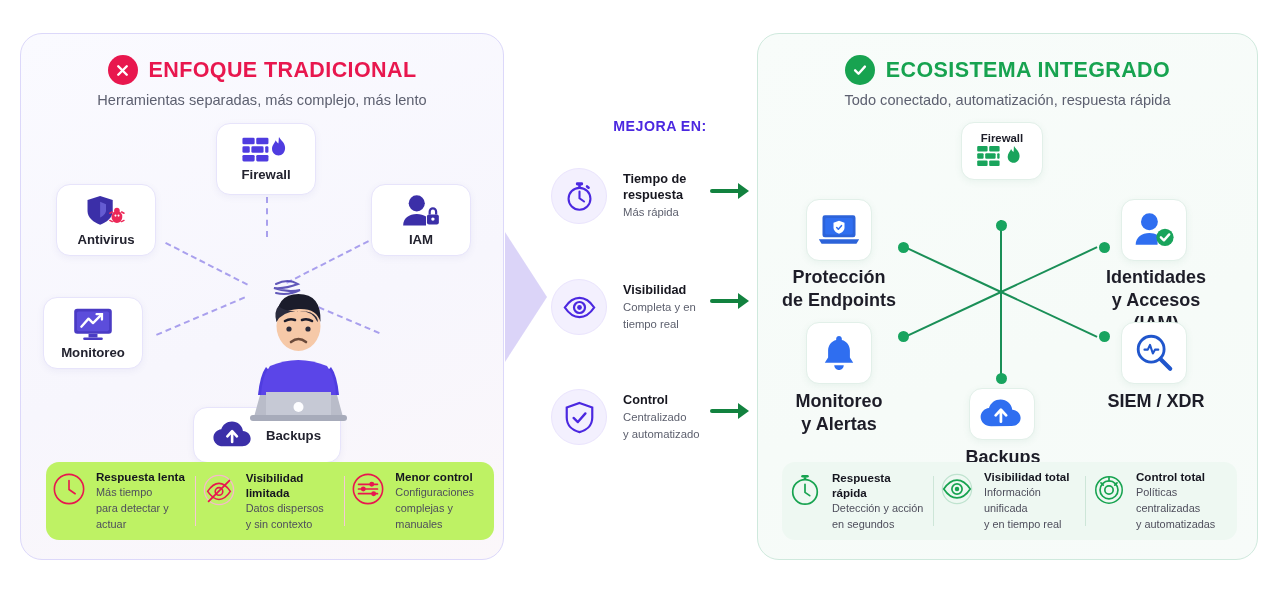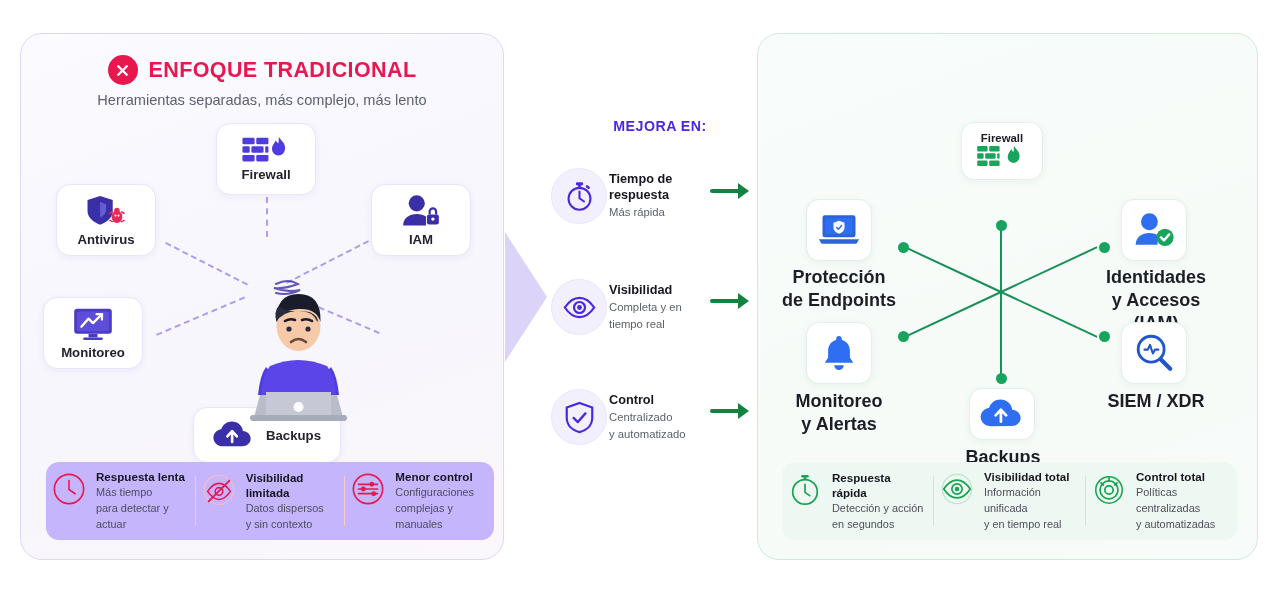--- a/index.html
+++ b/index.html
@@ -47,21 +47,21 @@
   
   .dash{position:absolute;height:0;border-top:2px dashed #8f83e8;opacity:.75;
         transform-origin:0 0;}
 
   
   .person{position:absolute;left:215px;top:240px;width:125px;height:150px;}
 
   
   .footer{position:absolute;border-radius:13px;box-sizing:border-box;display:flex;
           align-items:center;}
-  .footer-left{left:46px;top:462px;width:448px;height:78px;background:#c4b5fd;}
+  .footer-left{left:46px;top:462px;width:448px;height:78px;background:#bef264;}
   .footer-right{left:782px;top:462px;width:455px;height:78px;background:#eef8f2;}
   .fitem{display:flex;align-items:flex-start;gap:10px;flex:1;padding:0 6px;}
   .fitem .ficon{flex:0 0 auto;margin-top:3px;}
   .ftxt .ft{font-size:11.6px;font-weight:700;line-height:1.35;}
   .ftxt .fd{font-size:10.9px;line-height:1.45;font-weight:400;}
   .footer-left .ft{color:#15151f;}
   .footer-left .fd{color:#4e4e5c;}
   .footer-right .ft{color:#15151f;}
   .footer-right .fd{color:#4e4e5c;}
   .fdiv{width:1px;align-self:stretch;margin:14px 0;}
@@ -69,21 +69,21 @@
   .footer-right .fdiv{background:#cde6d8;}
 
   
   .mid-title{position:absolute;left:560px;top:118px;width:200px;text-align:center;
              font-size:14.2px;font-weight:700;color:#4b28e0;letter-spacing:.5px;}
   .mrow{position:absolute;left:551px;width:210px;height:66px;display:flex;
         align-items:center;}
   .mcircle{width:54px;height:54px;border-radius:50%;background:#f3f0fe;
            border:1.2px solid #eae4fd;display:flex;align-items:center;justify-content:center;
            flex:0 0 auto;}
-  .mtxt{margin-left:2px;width:84px;}
+  .mtxt{margin-left:16px;width:84px;}
   .mtxt .mt{font-size:12.7px;font-weight:700;color:#16161f;line-height:1.22;}
   .mtxt .md{font-size:11.3px;color:#5c5f6d;line-height:1.3;margin-top:2px;}
   .marrow{position:absolute;left:710px;width:42px;}
 
   
   .chev{position:absolute;left:505px;top:232px;}
 
   .gnode{position:absolute;width:11px;height:11px;border-radius:50%;background:#18a45f;}
   .gline{position:absolute;height:2px;background:#1a8f57;transform-origin:0 50%;}
 
@@ -344,20 +344,31 @@
     </span>
   </div>
   <div class="marrow" style="top:400px;">
     <svg width="42" height="22" viewBox="0 0 42 22">
         <path d="M2 11h30" stroke="#12823f" stroke-width="4" stroke-linecap="round"></path>
         <path d="M28 3 L39 11 L28 19z" fill="#12823f"></path>
       </svg>
   </div>
 
   <div class="panel panel-right">
+    <div class="head" style="top:21px;">
+      <div class="head-row">
+        <span class="badge badge-green">
+          <svg width="18" height="18" viewBox="0 0 24 24">
+              <path d="M5.5 12.5 L10 17 L18.5 7.5" fill="none" stroke="#fff" stroke-width="3.2" stroke-linecap="round" stroke-linejoin="round"></path>
+            </svg>
+        </span>
+        <span class="h-title h-green">ECOSISTEMA INTEGRADO</span>
+      </div>
+      <div class="h-sub">Todo conectado, automatización, respuesta rápida</div>
+    </div>
 
     <div class="gline" style="left:243px;top:257px;width:72px;transform:rotate(-90deg);"></div>
     <div class="gline" style="left:243px;top:257px;width:106px;transform:rotate(205deg);"></div>
     <div class="gline" style="left:243px;top:257px;width:106px;transform:rotate(-25deg);"></div>
     <div class="gline" style="left:243px;top:257px;width:106px;transform:rotate(155deg);"></div>
     <div class="gline" style="left:243px;top:257px;width:106px;transform:rotate(25deg);"></div>
     <div class="gline" style="left:243px;top:257px;width:88px;transform:rotate(90deg);"></div>
 
     <div class="gnode" style="left:238px;top:186px;"></div>
     <div class="gnode" style="left:140px;top:208px;"></div>

